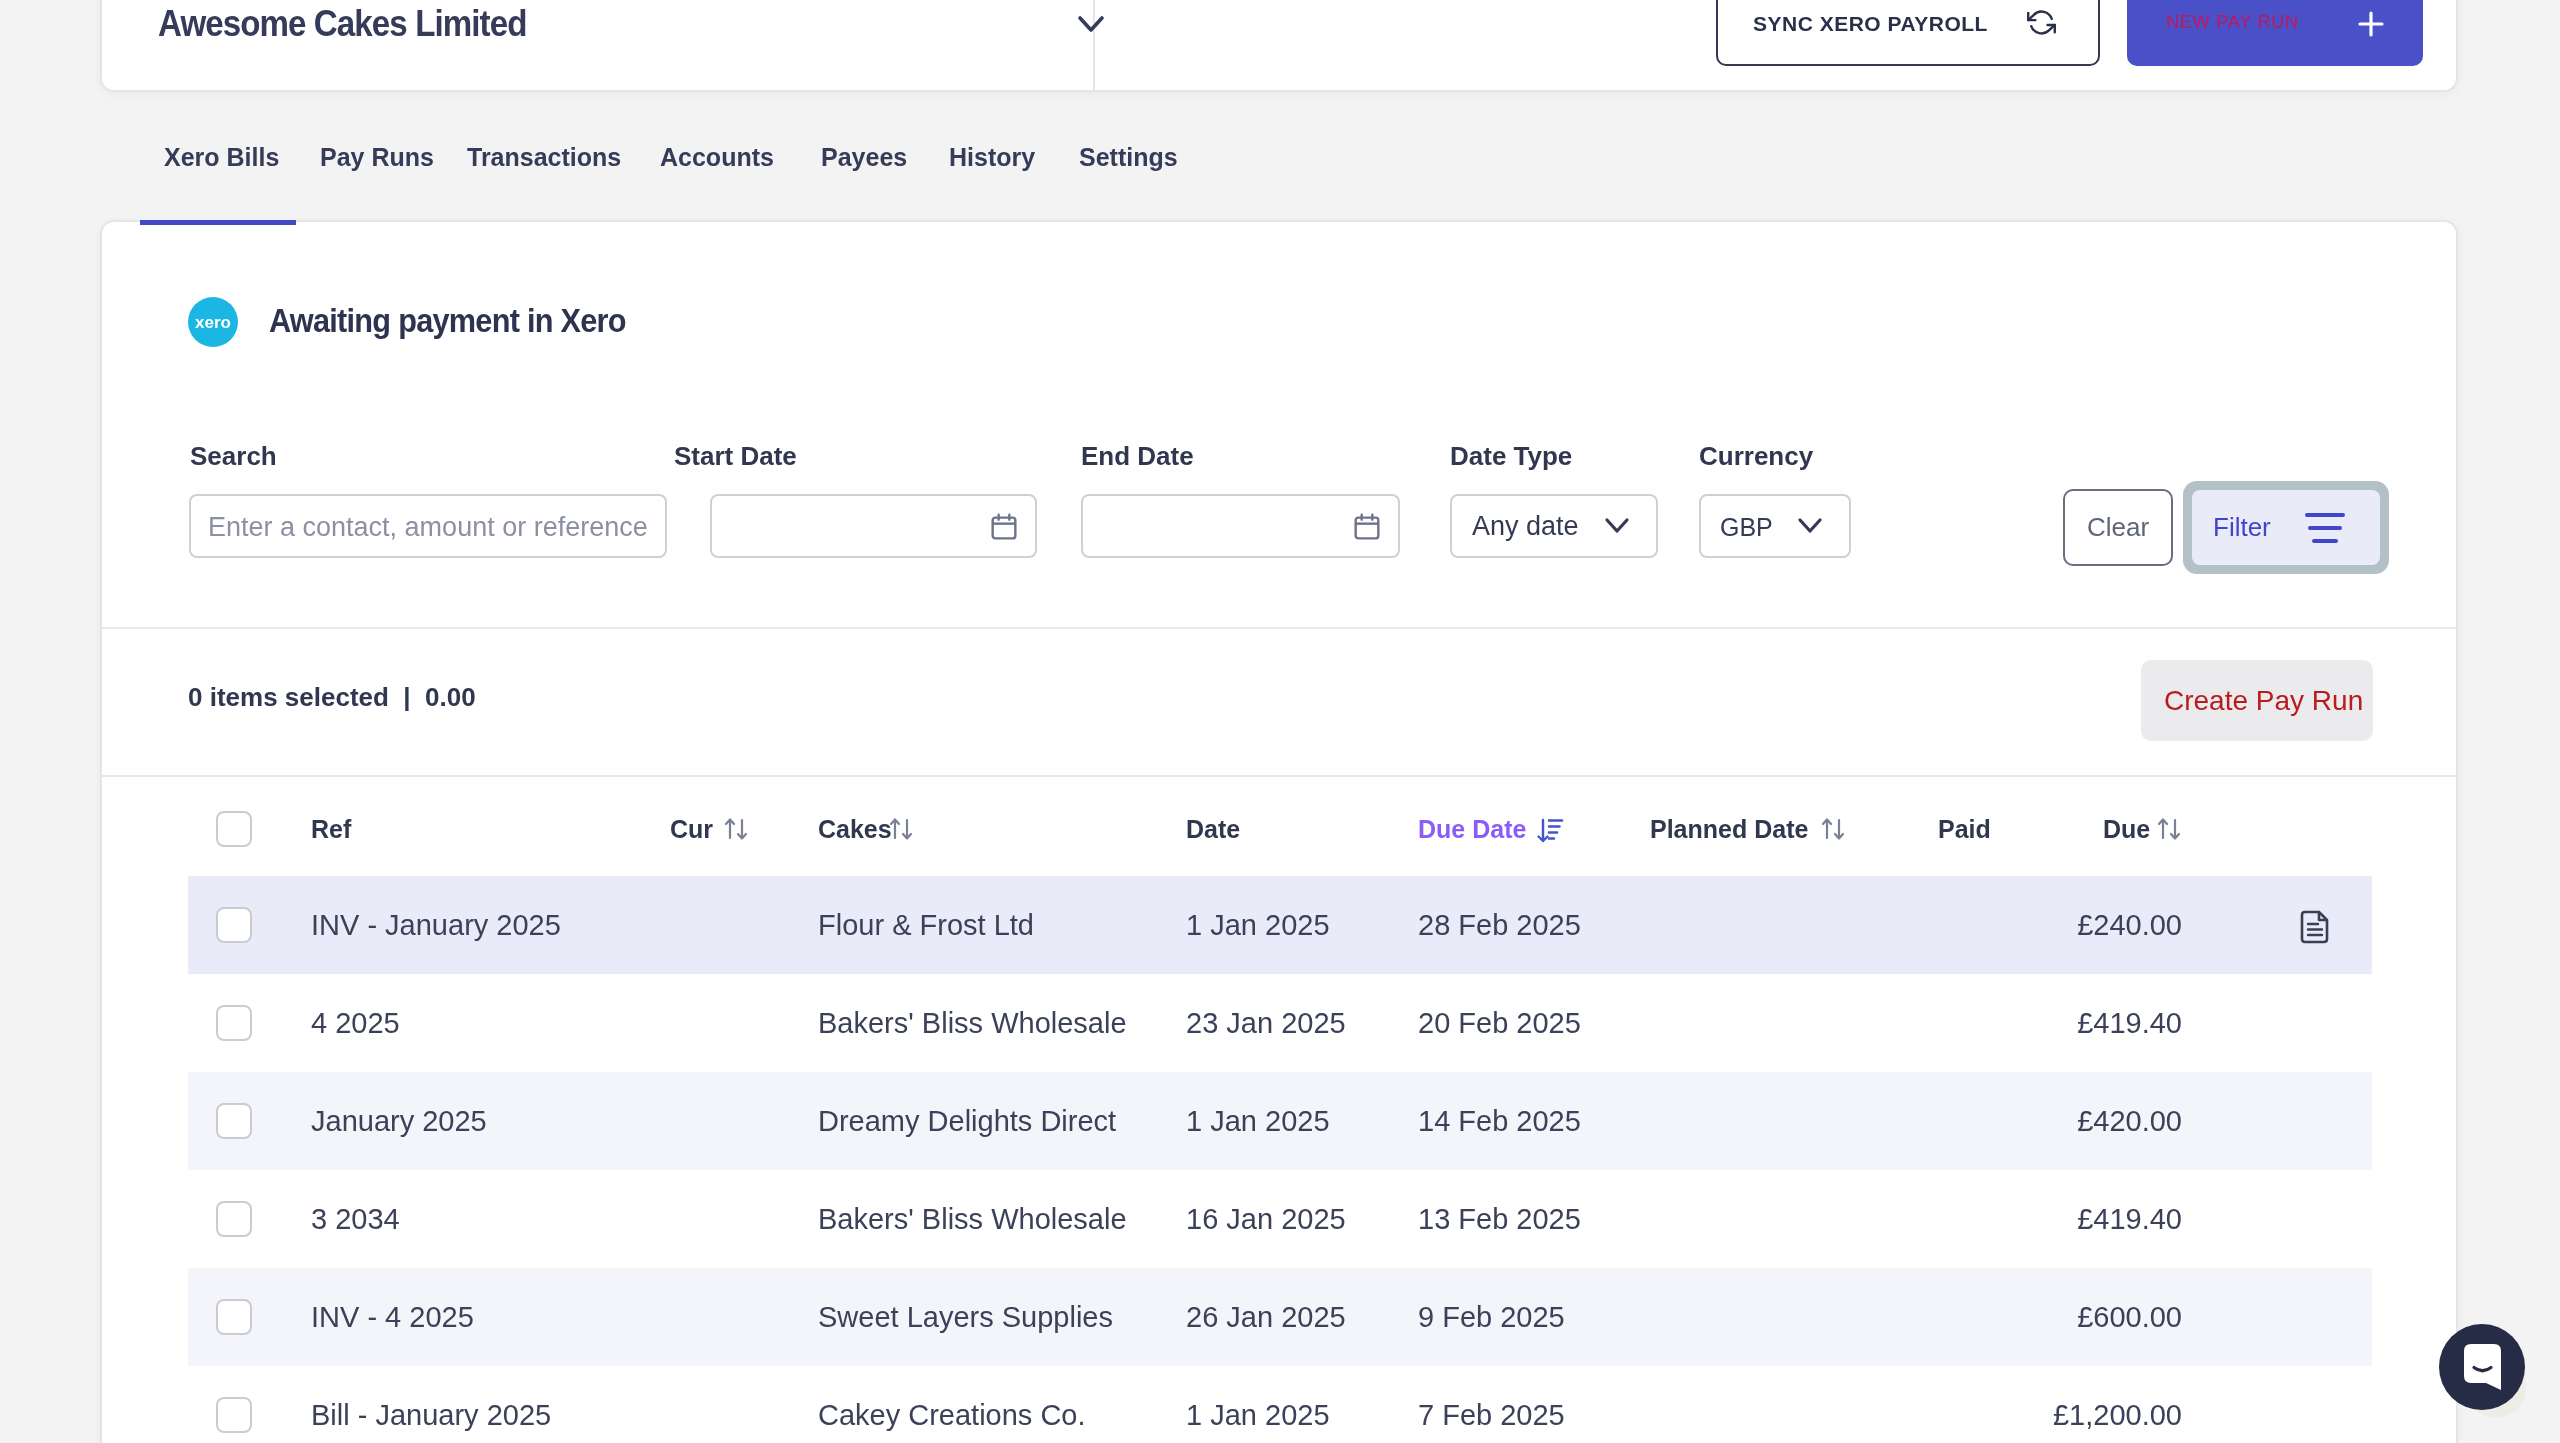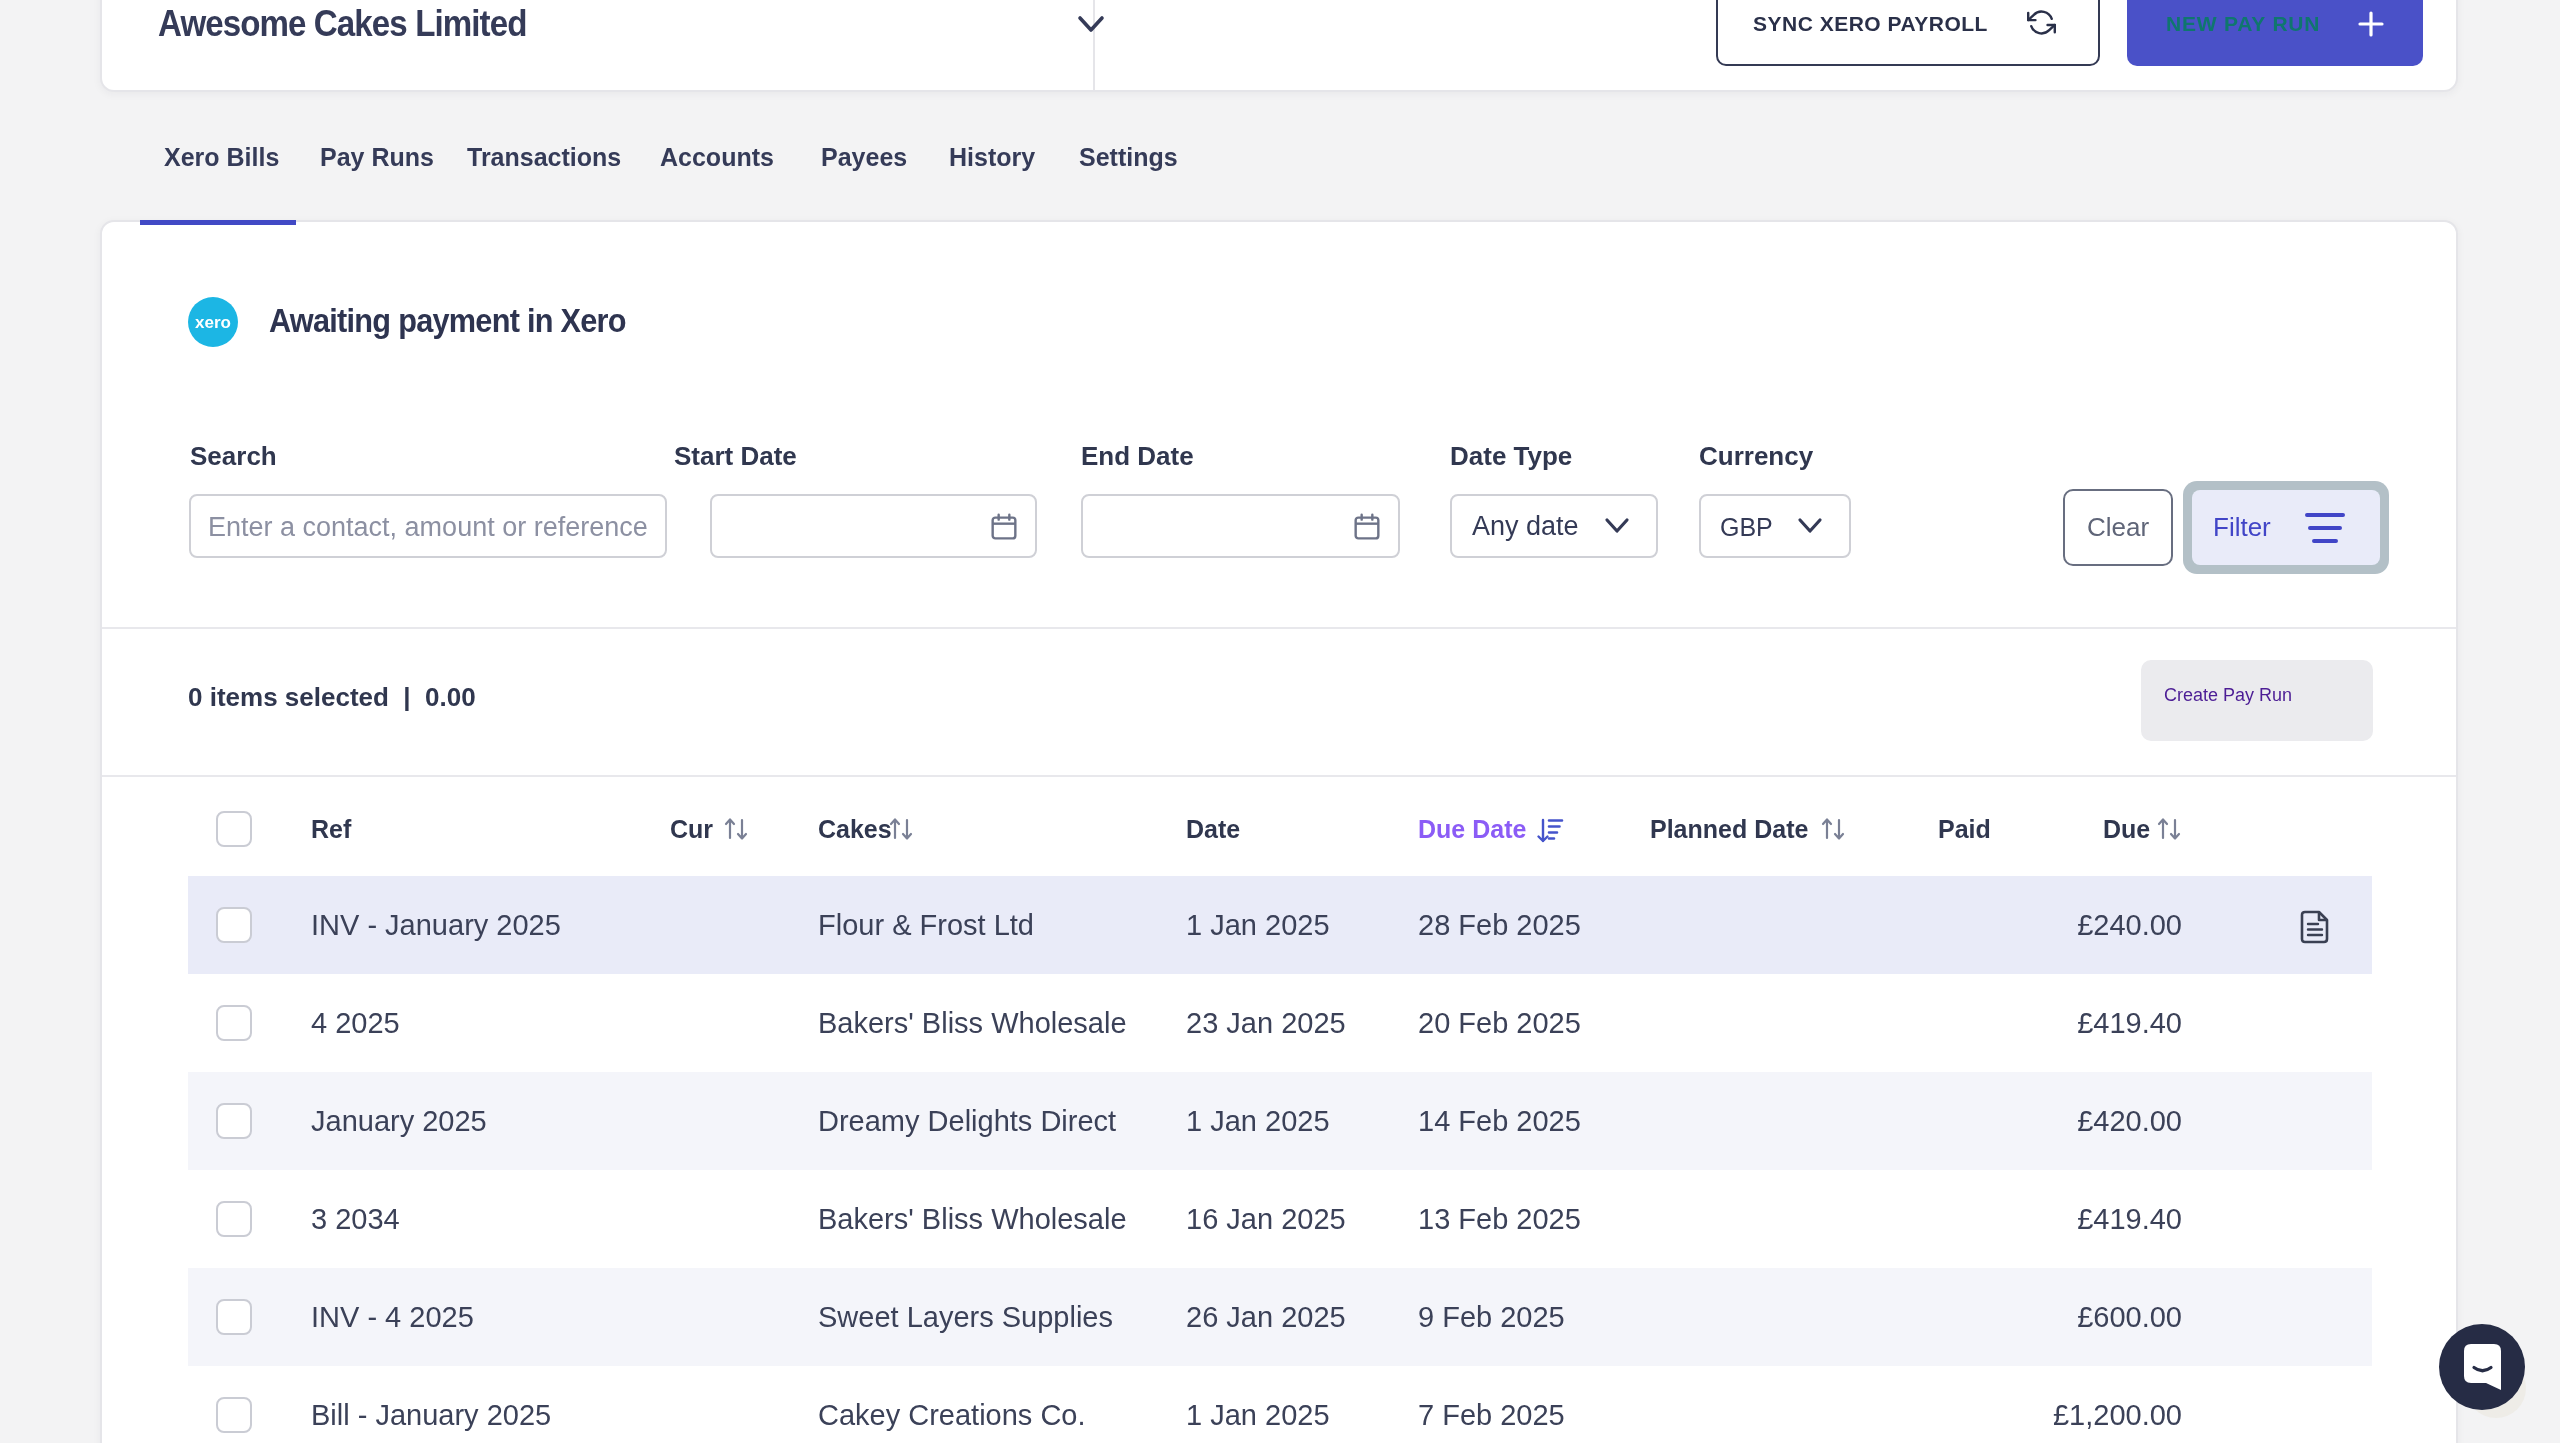--- a/index.html
+++ b/index.html
@@ -39,21 +39,21 @@
 <div class="abs" id="syncbtn" style="left:1716px; top:-26px; width:384px; height:92px; background:#fff; border:2px solid #343a54; border-radius:10px;"></div>
 <div class="abs" id="synctxt" style="left:1753px; top:12px; font-size:21px; font-weight:bold; letter-spacing:0.5px; color:#2a3049;">SYNC XERO PAYROLL</div>
 <svg class="abs" style="left:2027px; top:8px;" width="29" height="29" viewBox="0 0 24 24" fill="none" stroke="#2a3049" stroke-width="2" stroke-linecap="round" stroke-linejoin="round">
   <polyline points="1 4 1 10 7 10"></polyline>
   <polyline points="23 20 23 14 17 14"></polyline>
   <path d="M20.49 9A9 9 0 0 0 5.64 5.64L1 10"></path>
   <path d="M23 14l-4.64 4.36A9 9 0 0 1 3.51 15"></path>
 </svg>
 
 <div class="abs" id="newbtn" style="left:2127px; top:-26px; width:296px; height:92px; background:#4a51c8; border-radius:10px;"></div>
-<div class="abs" id="newtxt" style="left:2166px; top:12px; font-size:21px; font-weight:bold; letter-spacing:0.8px; color:#0f766e;">NEW PAY RUN</div>
+<div class="abs" id="newtxt" style="left:2166px; top:12px; font-size:18px; font-weight:normal; letter-spacing:0.8px; color:#be185d;">NEW PAY RUN</div>
 <svg class="abs" style="left:2356px; top:9px;" width="30" height="30" viewBox="0 0 30 30">
   <path d="M15 4 V26 M4 15 H26" stroke="#fff" stroke-width="3.2" stroke-linecap="round"></path>
 </svg>
 
 <div class="abs b" id="tabs" style="top:143px; left:0; width:2560px; font-size:25px; color:#353b58;">
   <span class="abs" style="left:164px;" id="t1">Xero Bills</span>
   <span class="abs" style="left:320px;">Pay Runs</span>
   <span class="abs" style="left:467px;">Transactions</span>
   <span class="abs" style="left:660px;">Accounts</span>
   <span class="abs" style="left:821px;">Payees</span>
@@ -114,21 +114,21 @@
 <div class="abs" style="left:2192px; top:490px; width:188px; height:75px; background:#e9ebf9; border-radius:8px;"></div>
 <div class="abs" id="filtertxt" style="left:2213px; top:512px; font-size:26px; color:#4145c7;">Filter</div>
 <svg class="abs" style="left:2303px; top:509px;" width="44" height="38" viewBox="0 0 44 38">
   <path d="M4 6 H40 M7 19 H37 M11 32 H33" stroke="#4145c7" stroke-width="4" stroke-linecap="round"></path>
 </svg>
 
 <div class="abs" style="left:102px; top:627px; width:2354px; height:2px; background:#e8e8ec;"></div>
 
 <div class="abs b" id="itemstxt" style="left:188px; top:682px; font-size:26px; color:#30374f;">0 items selected&nbsp;&nbsp;|&nbsp;&nbsp;0.00</div>
 <div class="abs" style="left:2141px; top:660px; width:232px; height:81px; background:#ebebee; border-radius:10px;"></div>
-<div class="abs" id="cprtxt" style="left:2164px; top:685px; font-size:18px; color:#4c1d95;">Create Pay Run</div>
+<div class="abs" id="cprtxt" style="left:2164px; top:685px; font-size:28px; color:#b91c1c;">Create Pay Run</div>
 
 <div class="abs" style="left:102px; top:775px; width:2354px; height:2px; background:#e8e8ec;"></div>
 
 <div class="abs" style="left:216px; top:811px; width:36px; height:36px; border:2px solid #caccd4; border-radius:8px; background:#fff;"></div>
 <div class="abs b hc" style="left:311px; top:815px;">Ref</div>
 <div class="abs b hc" style="left:670px; top:815px;">Cur</div>
 <svg class="abs sorticon" style="left:721px; top:812px;">
     <use href="#updown"></use>
   </svg>
 <div class="abs b hc" style="left:818px; top:815px;">Cakes</div>

